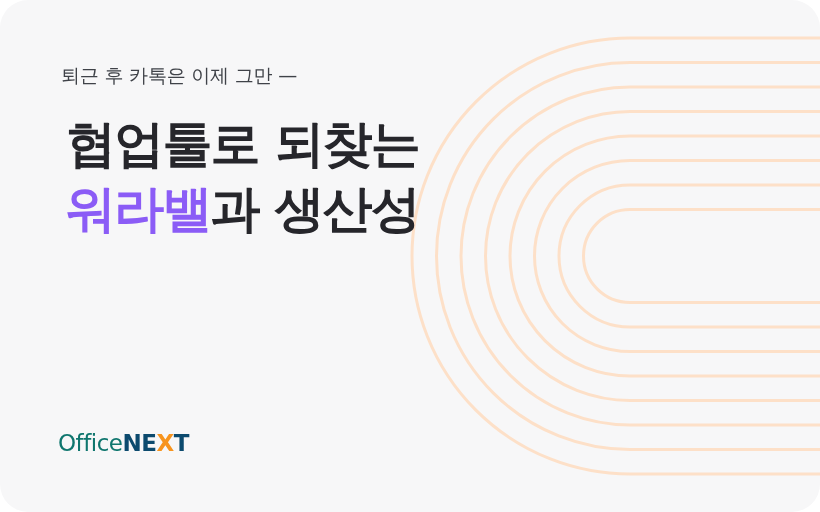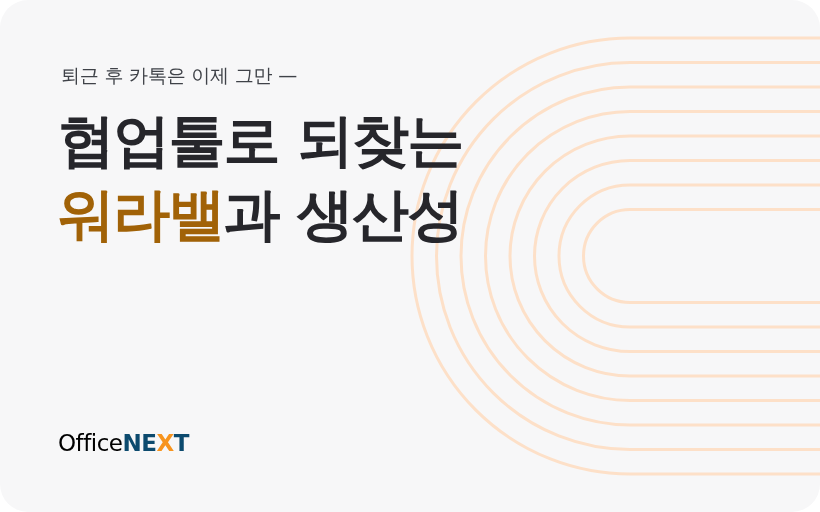--- a/index.html
+++ b/index.html
@@ -58,43 +58,43 @@
     font-weight: 500;
     letter-spacing: -0.2px;
     color: #3f4248;
     white-space: nowrap;
   }
 
   #headline {
     position: absolute;
     top: 104px;
     left: 0;
-    margin: 0;
-    font-size: 57px;
+    margin: 8px;
+    font-size: 50px;
     font-weight: 700;
     line-height: 1.29;
     letter-spacing: -1.8px;
     color: #26262b;
     white-space: nowrap;
   }
   #headline .line { display: block; }
-  #headline .hl { color: #a16207; }
+  #headline .hl { color: #8b5cf6; }
 
   
   #logo {
     position: absolute;
     left: 58px;
     bottom: 57px;
     font-size: 23px;
     line-height: 1;
     letter-spacing: -0.5px;
     white-space: nowrap;
   }
   #logo .logo-office {
-    color: #000000;
+    color: #0f766e;
     font-weight: 500;
   }
   #logo .logo-ne,
   #logo .logo-t {
     color: #0c4a6e;
     font-weight: 700;
   }
   #logo .logo-x {
     color: #f7941e;
     font-weight: 700;

